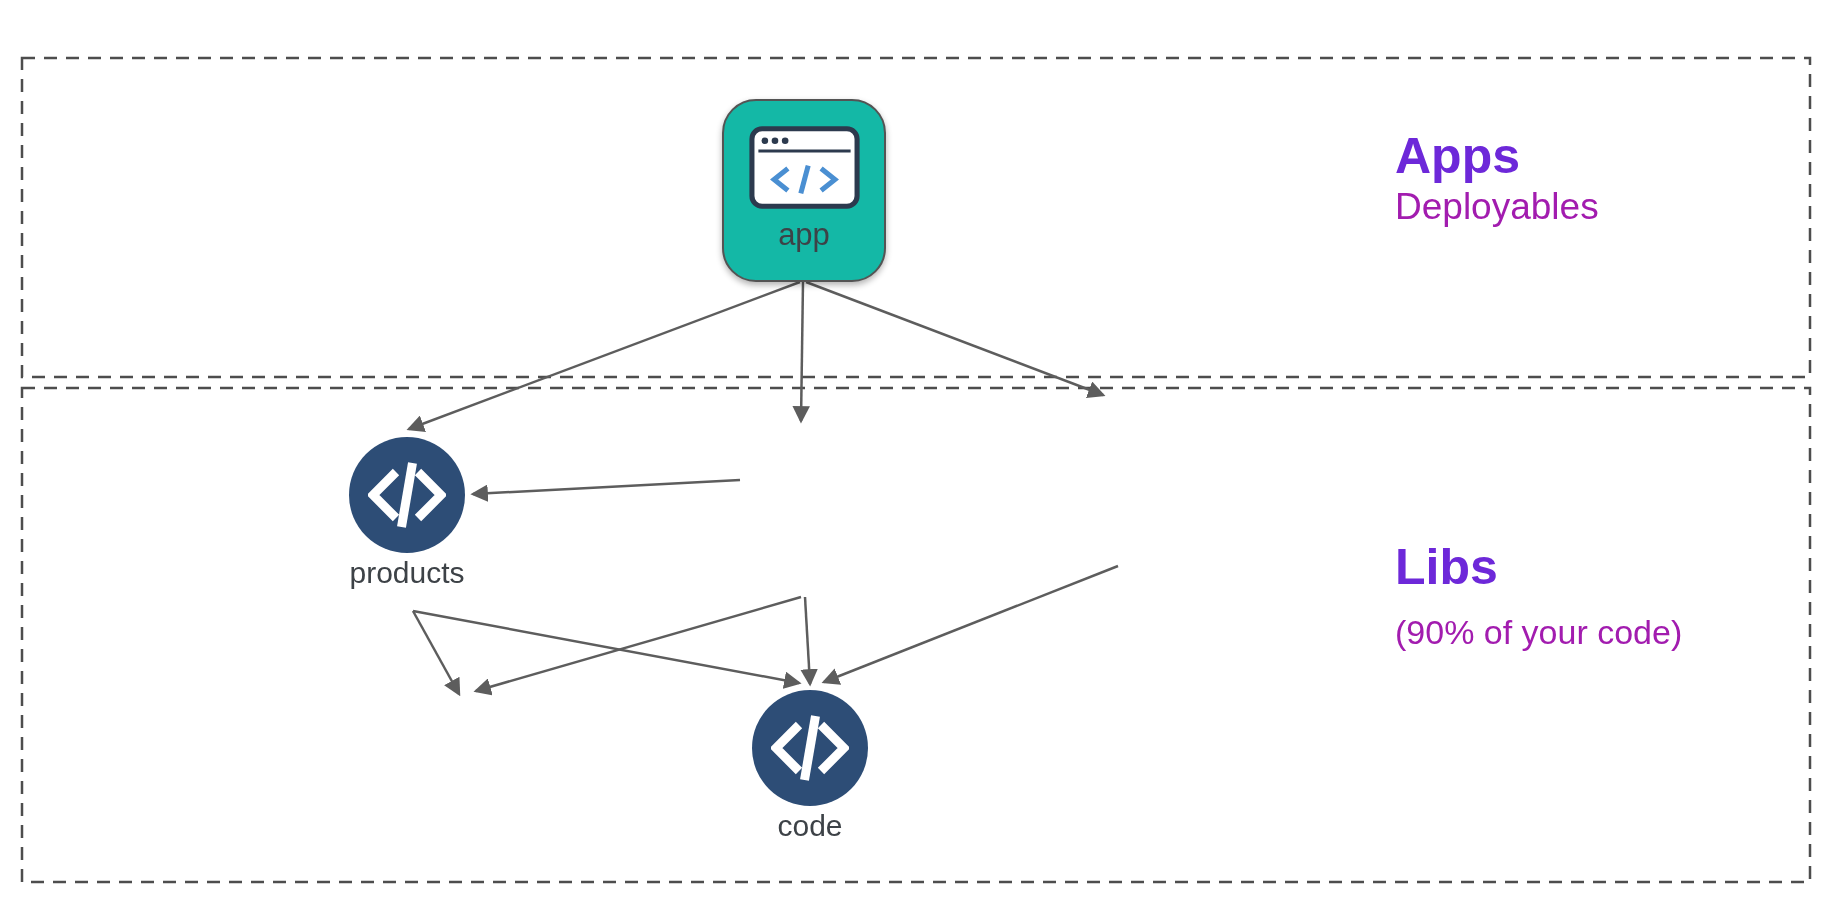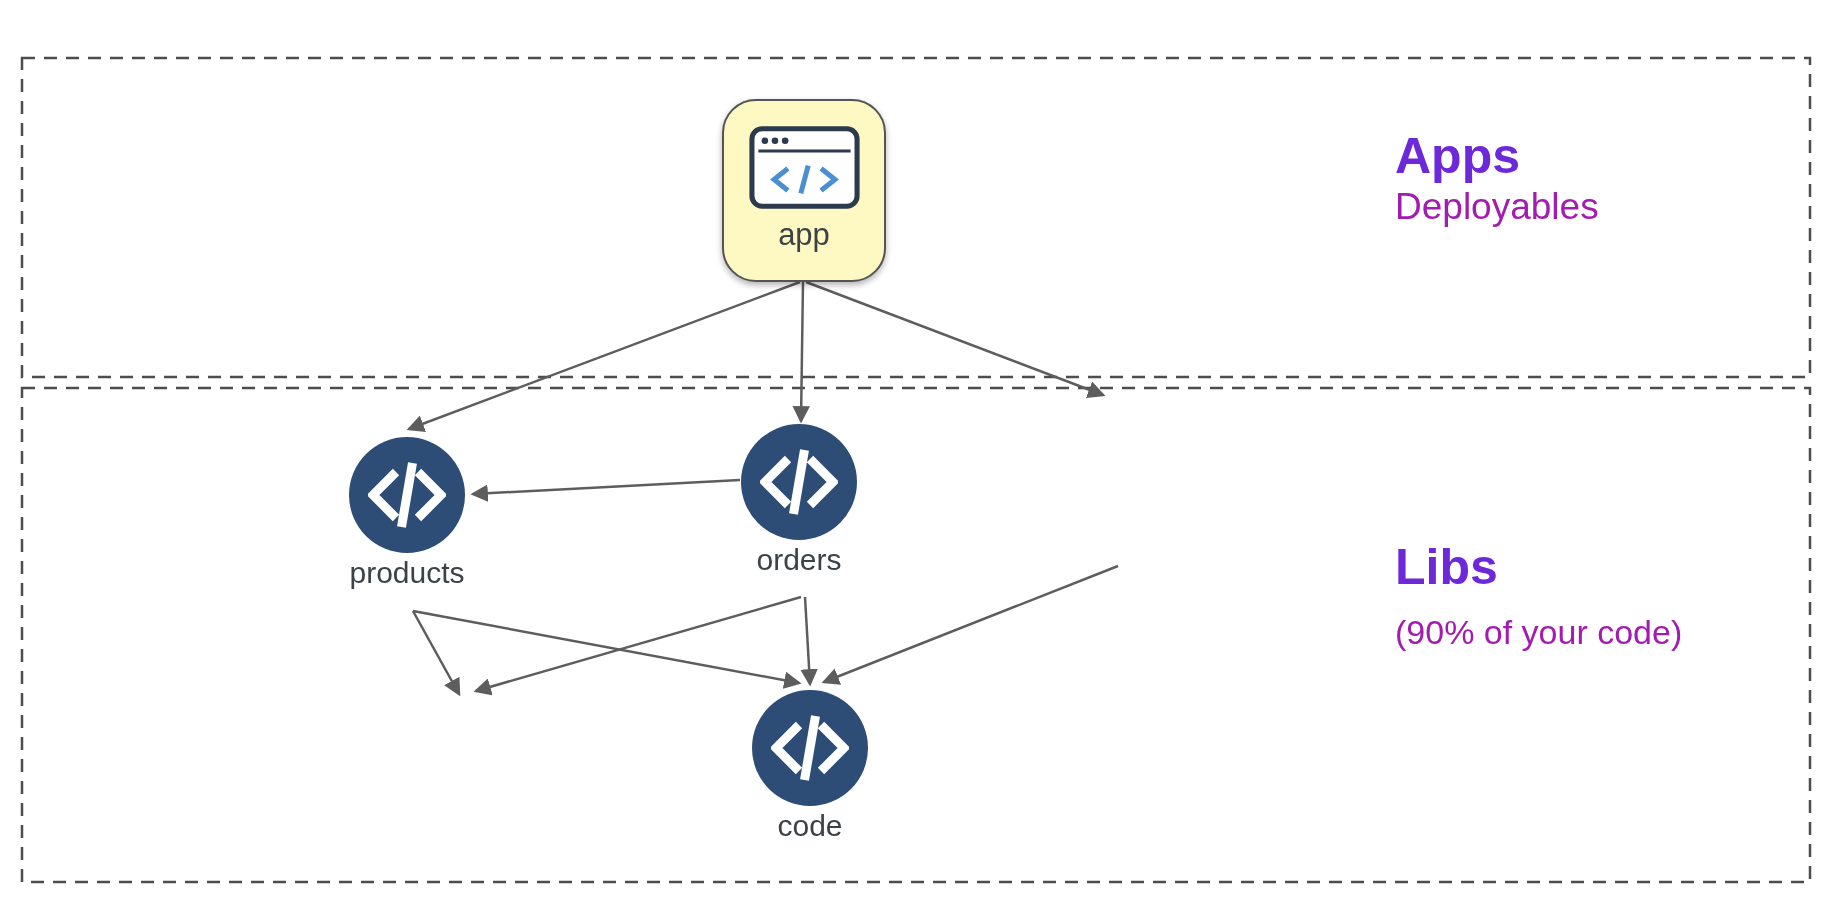--- a/index.html
+++ b/index.html
@@ -34,21 +34,21 @@
     fill: none;
   }
   
   .app-card {
     position: absolute;
     left: 722px;
     top: 99px;
     width: 164px;
     height: 183px;
     box-sizing: border-box;
-    background: #fef9c3;
+    background: #14b8a6;
     border: 2.5px solid #545454;
     border-radius: 34px;
     box-shadow: 0 3px 6px rgba(0,0,0,0.30);
     display: flex;
     flex-direction: column;
     align-items: center;
     padding-top: 25px;
   }
   .app-label {
     margin-top: 10px;
@@ -157,32 +157,20 @@
         <g stroke="#ffffff" stroke-width="9" fill="none">
           <polyline points="28,12 5,35 28,58"></polyline>
           <polyline points="50,12 73,35 50,58"></polyline>
           <line x1="44.5" y1="3" x2="33.5" y2="67"></line>
         </g>
       </svg>
     </div>
     <div class="lib-label">products</div>
   </div>
 
-  <div class="lib-node node-orders">
-    <div class="lib-circle">
-      <svg width="78" height="70" viewBox="0 0 78 70">
-        <g stroke="#ffffff" stroke-width="9" fill="none">
-          <polyline points="28,12 5,35 28,58"></polyline>
-          <polyline points="50,12 73,35 50,58"></polyline>
-          <line x1="44.5" y1="3" x2="33.5" y2="67"></line>
-        </g>
-      </svg>
-    </div>
-    <div class="lib-label">orders</div>
-  </div>
 
 
 
   <div class="lib-node node-core">
     <div class="lib-circle">
       <svg width="78" height="70" viewBox="0 0 78 70">
         <g stroke="#ffffff" stroke-width="9" fill="none">
           <polyline points="28,12 5,35 28,58"></polyline>
           <polyline points="50,12 73,35 50,58"></polyline>
           <line x1="44.5" y1="3" x2="33.5" y2="67"></line>

